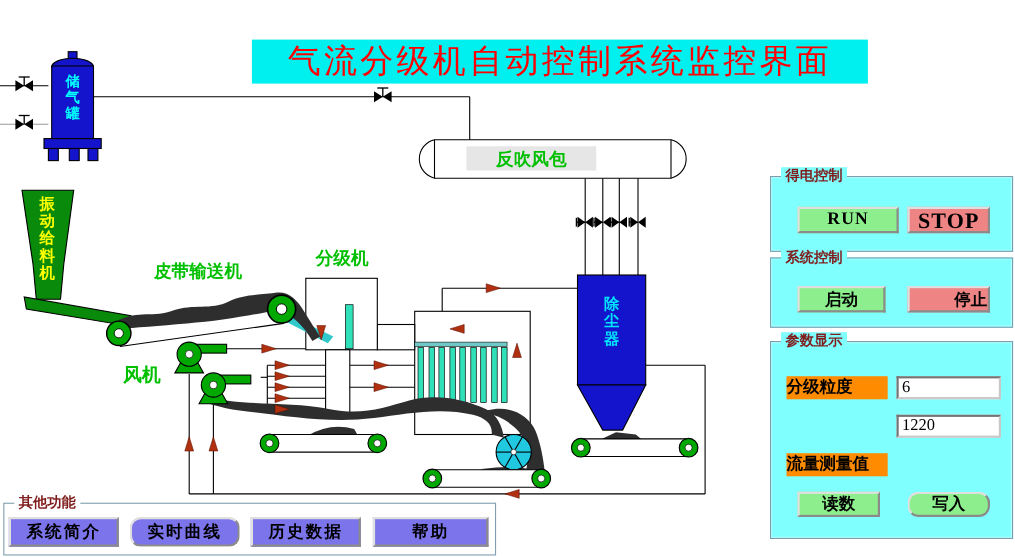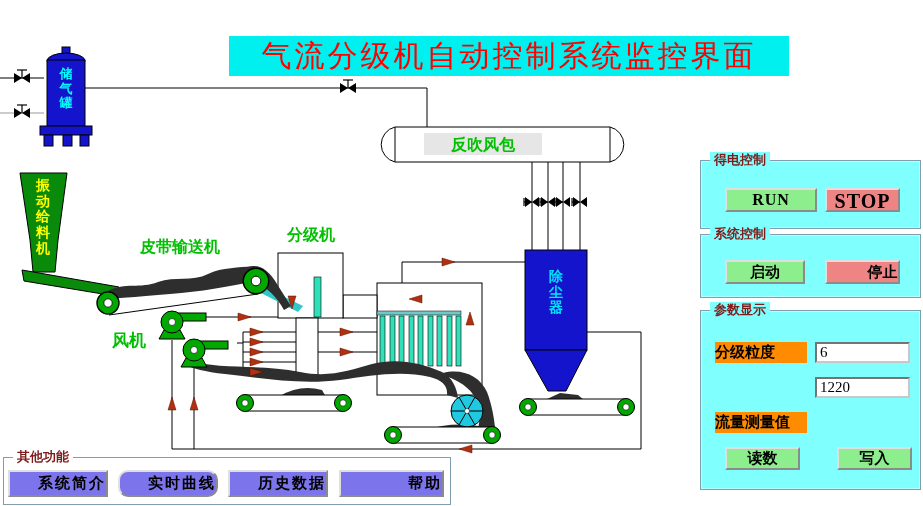--- a/index.html
+++ b/index.html
@@ -16,21 +16,21 @@
   .grp.cyan{background:#80FFFF;}
   .grp-label{position:absolute;top:-9px;left:9px;padding:0 4px;color:#7f1d1d;
              font-size:13px;font-weight:bold;line-height:16px;white-space:nowrap;}
   .grp.cyan .grp-label{background:#80FFFF;}
   .grp.plain .grp-label{background:#ffffff;}
   
   .btn{position:absolute;border:2px outset #dfdfdf;font-family:"Liberation Serif","DejaVu Serif",serif;
        font-weight:bold;color:#000;text-align:center;cursor:pointer;padding:0;}
   .btn.green{background:#8CEE8C;}
   .btn.pink{background:#EE8484;}
-  .btn.purple{background:#7C74EA;text-align:right;}
+  .btn.purple{background:#7C74EA;}
   
   .p-label{position:absolute;left:14px;width:92px;height:21px;background:#FF8C00;color:#000;
            font-size:15px;font-weight:bold;text-align:left;line-height:21px;}
   .p-input{position:absolute;left:114px;width:88px;height:17px;border:2px inset #c8c8c8;
            background:#fff;font-family:"Liberation Serif","DejaVu Serif",serif;
            font-size:15px;color:#000;padding:0 0 0 3px;}
 </style>
 </head>
 <body>
 
@@ -245,21 +245,21 @@
     <span class="grp-label">参数显示</span>
 
     <span class="p-label" style="top:31px;">分级粒度</span>
     <input class="p-input" style="top: 31px;" type="text" value="6">
 
     <input class="p-input" style="top: 66px;" type="text" value="1220">
 
     <span class="p-label" style="top:101px;">流量测量值</span>
 
     <button class="btn green" style="left:24px;top:136px;width:75px;height:23px;font-size:15px;">读数</button>
-    <button class="btn green" style="left:136px;top:136px;width:75px;height:23px;font-size:15px;">写入</button>
+    <button class="btn green" style="left:124px;top:136px;width:75px;height:23px;font-size:15px;border-radius:10px;">写入</button>
   </div>
 
   <div class="grp plain" style="left:3px;top:457px;width:446px;height:46px;">
     <span class="grp-label">其他功能</span>
     <button class="btn purple" style="left:4px;top:12px;width:100px;height:27px;font-size:15px;letter-spacing:2px;">系统简介</button>
     <button class="btn purple" style="left:114px;top:12px;width:100px;height:27px;font-size:15px;letter-spacing:2px;border-radius:10px;">实时曲线</button>
     <button class="btn purple" style="left:224px;top:12px;width:100px;height:27px;font-size:15px;letter-spacing:2px;">历史数据</button>
     <button class="btn purple" style="left:335px;top:12px;width:105px;height:27px;font-size:15px;letter-spacing:2px;">帮助</button>
   </div>
 

